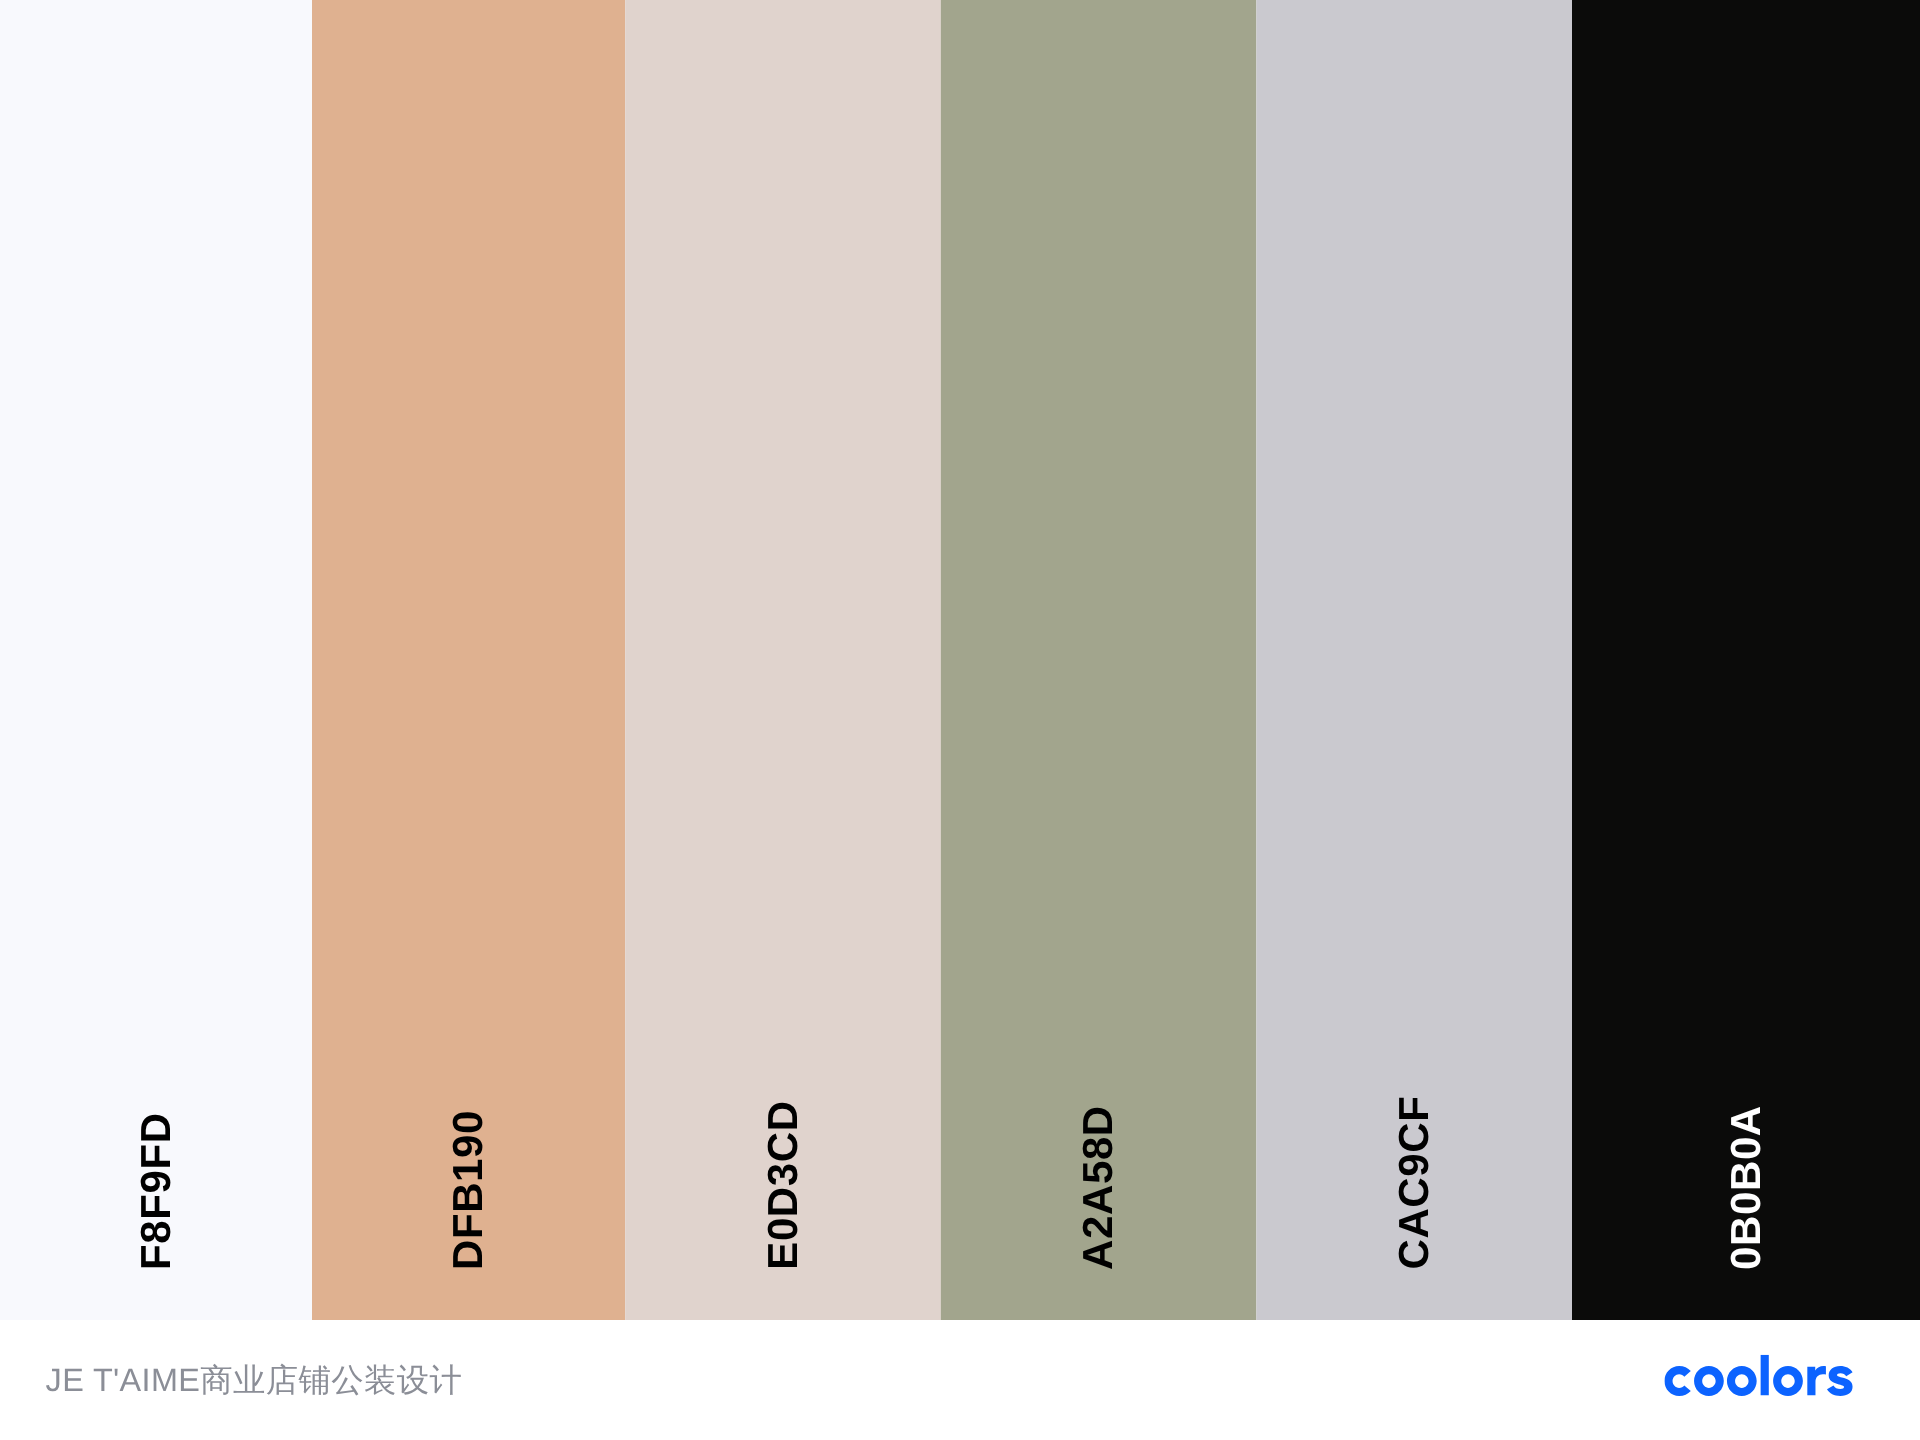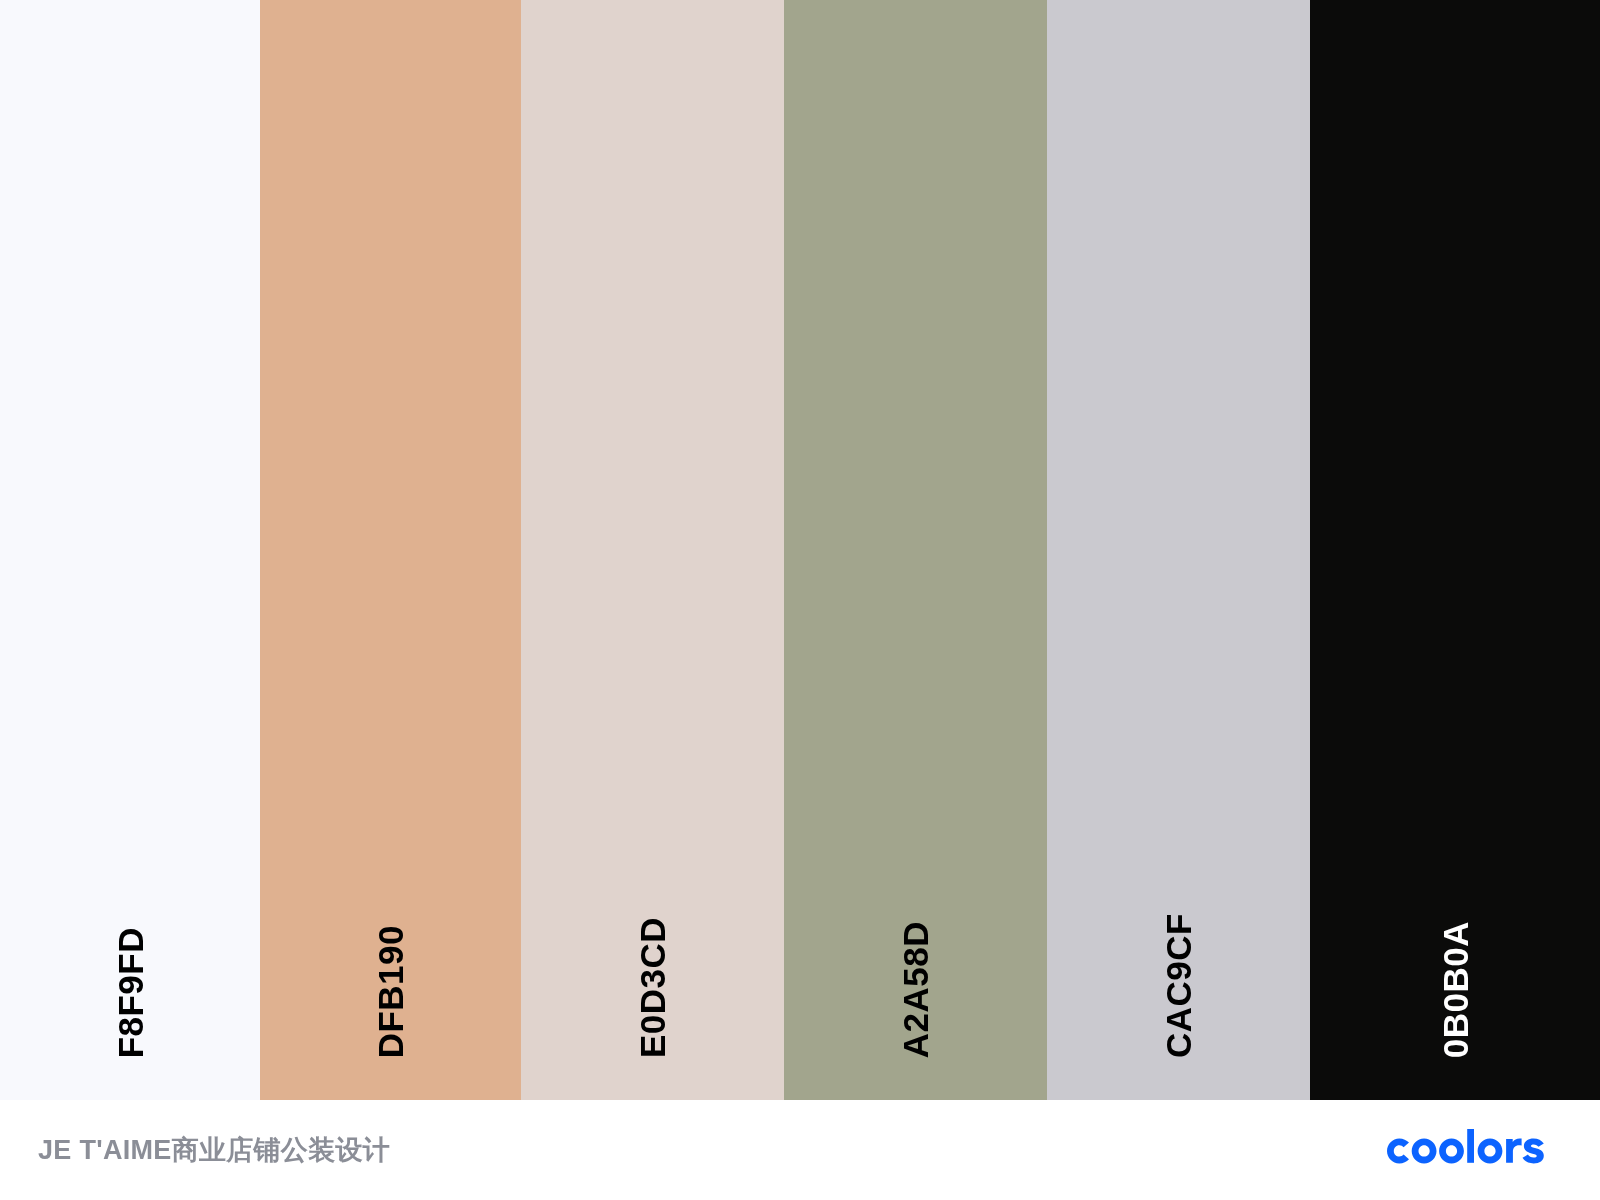--- a/index.html
+++ b/index.html
@@ -50,21 +50,21 @@
     width:1600px; height:100px;
     background:#ffffff;
     display:flex;
     align-items:center;
     justify-content:space-between;
     padding:0 38px 0 38px;
   }
   #footer-title {
     font-size:27px;
     color:#8b8e97;
-    font-weight:700;
+    font-weight:400;
     letter-spacing:0.3px;
     white-space:nowrap;
     font-family:"Liberation Sans", sans-serif;
   }
   #brand-logo {
     display:flex;
     align-items:center;
     height:46px;
   }
   #brand-logo svg { display:block; }

